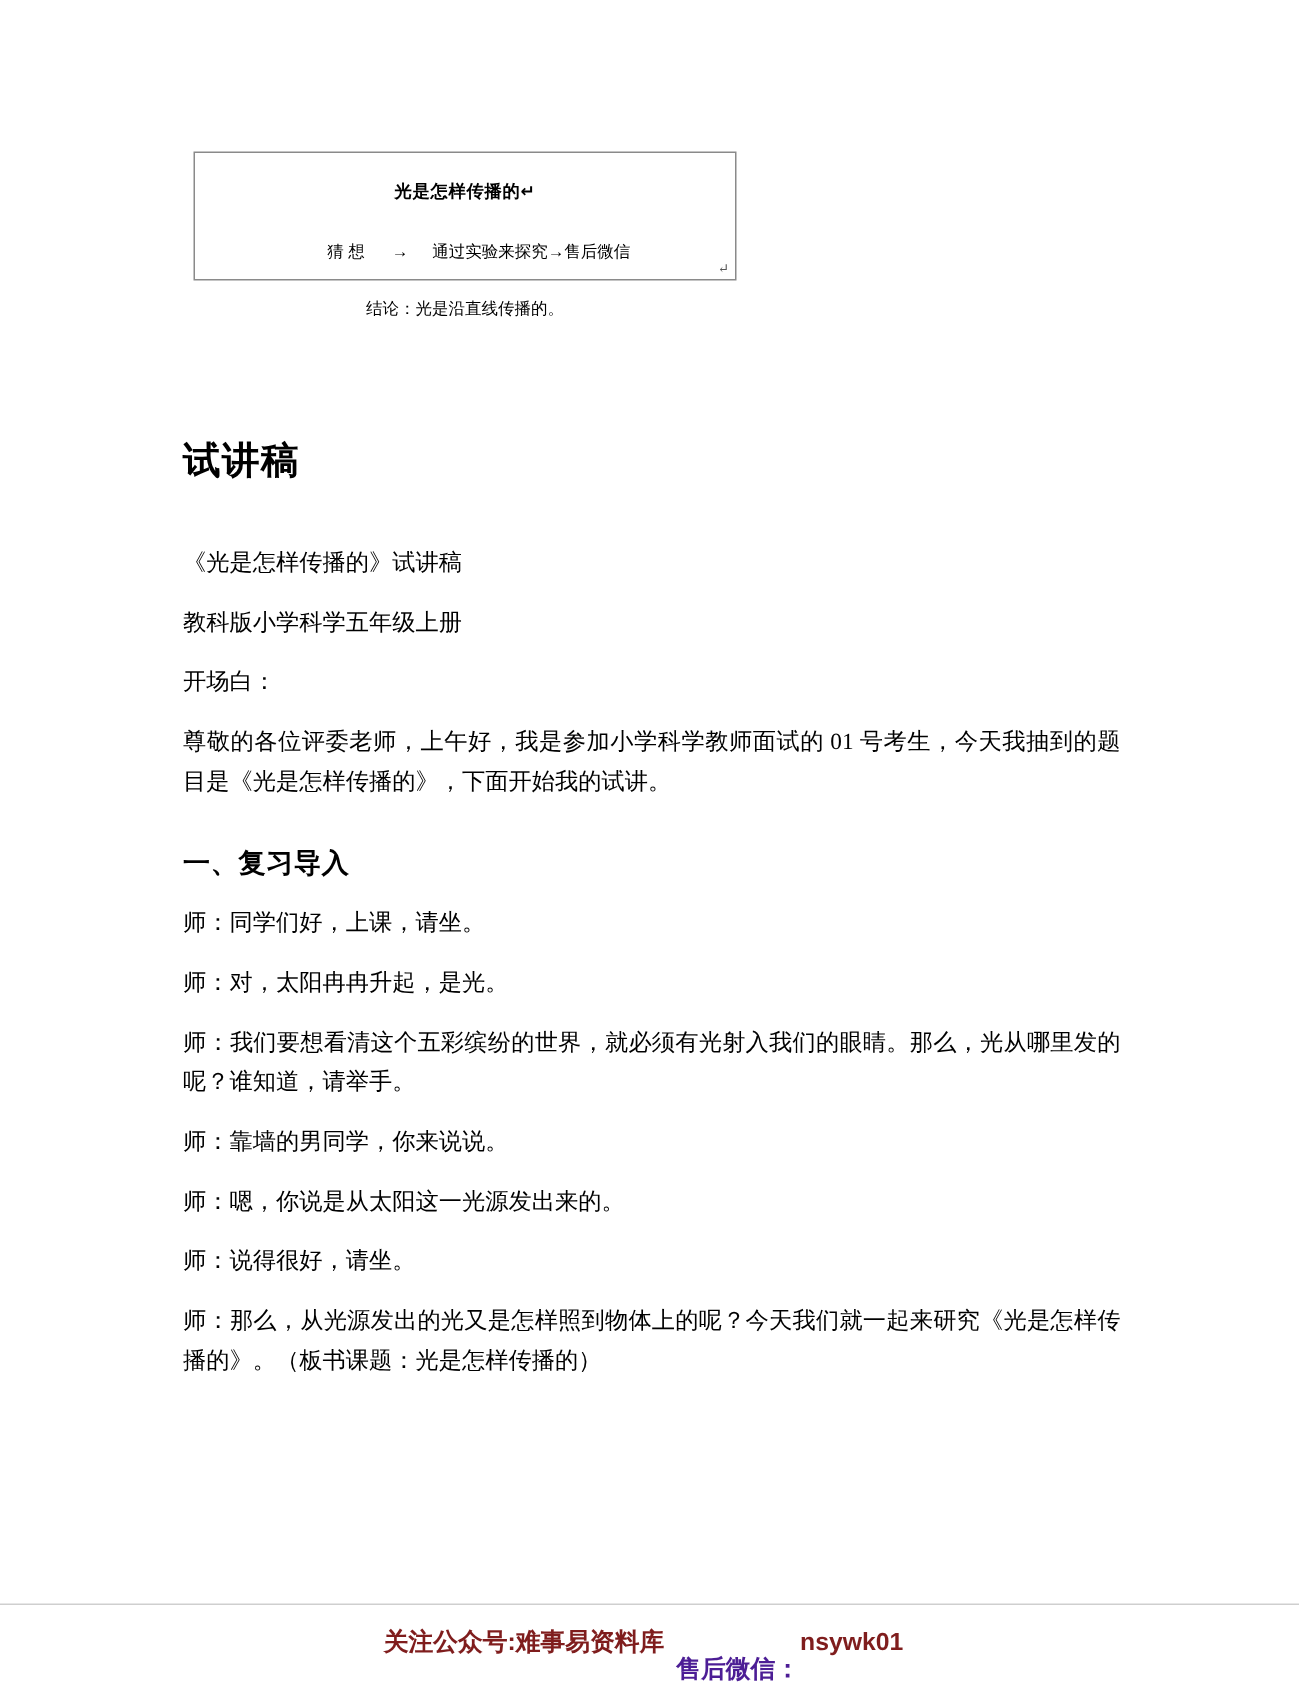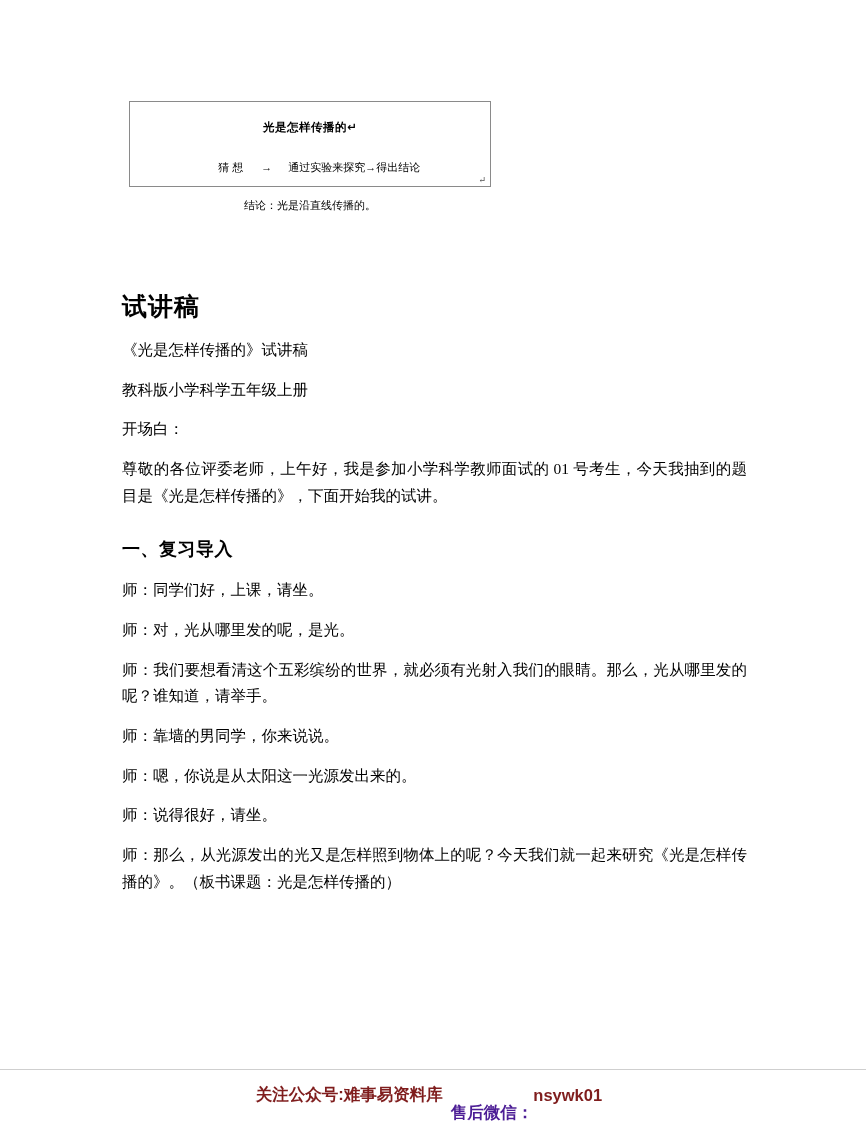--- a/index.html
+++ b/index.html
@@ -76,21 +76,21 @@
   .doc {
     position: absolute;
     left: 122px;
     top: 290px;
     width: 625px;
   }
 
   h1.doc-title {
     font-size: 25px;
     font-weight: bold;
-    margin: 0 0 14px 0;
+    margin: 0 0 40px 0;
     letter-spacing: 1px;
     font-family: "Liberation Serif", "DejaVu Serif", serif;
   }
 
   h2.section {
     font-size: 18px;
     font-weight: bold;
     margin: 28px 0 16px 0;
     letter-spacing: 0.5px;
   }
@@ -132,38 +132,38 @@
 </head>
 <body>
 
 <div class="page">
 
   <div class="board-box">
     <div class="board-title">
       <span>光是怎样传播的</span><span>↵</span>
     </div>
     <div class="board-line2">
-      <span class="guess">猜 想</span><span class="arrow">→</span><span>通过实验来探究</span><span>→</span><span>得出结论</span>
+      <span class="guess">猜 想</span><span class="arrow">→</span><span>通过实验来探究</span><span>→</span><span>售后微信</span>
     </div>
     <div class="board-line3">结论：光是沿直线传播的。</div>
     <div class="board-mark">↵</div>
   </div>
 
   <div class="doc">
     <h1 class="doc-title">试讲稿</h1>
 
     <p class="para">《光是怎样传播的》试讲稿</p>
     <p class="para">教科版小学科学五年级上册</p>
     <p class="para">开场白：</p>
     <p class="para">尊敬的各位评委老师，上午好，我是参加小学科学教师面试的 01 号考生，今天我抽到的题目是《光是怎样传播的》，下面开始我的试讲。</p>
 
     <h2 class="section">一、复习导入</h2>
 
     <p class="para">师：同学们好，上课，请坐。</p>
-    <p class="para">师：对，光从哪里发的呢，是光。</p>
+    <p class="para">师：对，太阳冉冉升起，是光。</p>
     <p class="para">师：我们要想看清这个五彩缤纷的世界，就必须有光射入我们的眼睛。那么，光从哪里发的呢？谁知道，请举手。</p>
     <p class="para">师：靠墙的男同学，你来说说。</p>
     <p class="para">师：嗯，你说是从太阳这一光源发出来的。</p>
     <p class="para">师：说得很好，请坐。</p>
     <p class="para">师：那么，从光源发出的光又是怎样照到物体上的呢？今天我们就一起来研究《光是怎样传播的》。（板书课题：光是怎样传播的）</p>
 
   </div>
 
   <div class="hr-bottom"></div>
 

